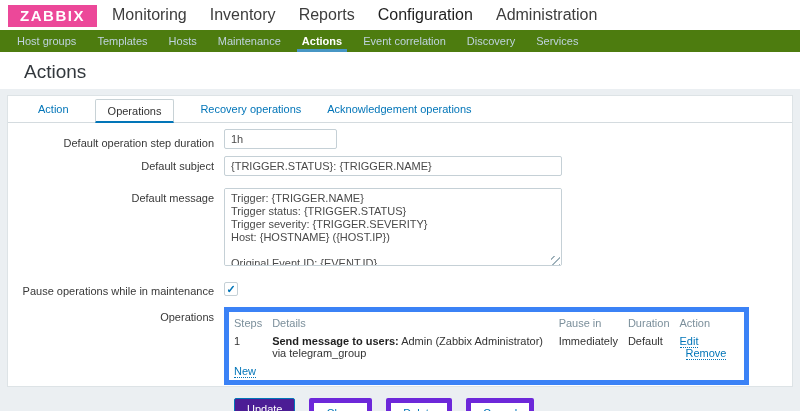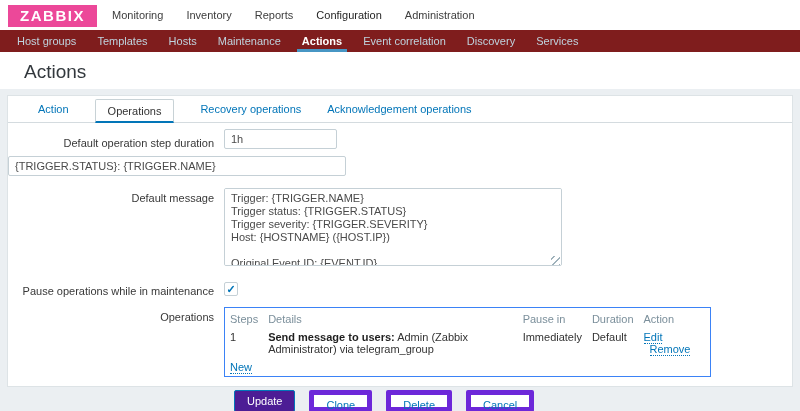--- a/index.html
+++ b/index.html
@@ -15,34 +15,34 @@
 
   
   .topbar { height:30px; background:#fff; position:relative; }
   .logo {
     position:absolute; left:8px; top:5px; width:89px; height:22px;
     background:#ec4899; color:#fff; font-weight:bold; font-size:15px;
     letter-spacing:1.5px; text-align:center; line-height:22px; cursor:pointer;
   }
   .mainnav { position:absolute; left:112px; top:0; height:30px; line-height:30px; white-space:nowrap; }
   .mainnav .item {
-    display:inline-block; margin-right:20px; font-size:11px; color:#3d3d3d;
+    display:inline-block; margin-right:20px; font-size:16px; color:#3d3d3d;
     cursor:pointer; position:relative; height:43px;text-align:right;
   }
   .mainnav .item.active { color:#1f1f1f; }
   .nav-caret {
     position:absolute; bottom:0; left:50%; transform:translateX(-50%);
     width:0; height:0;
     border-left:7px solid transparent; border-right:7px solid transparent;
     border-bottom:6px solid #1a4a66;
   }
 
   
   .subnav {
-    height:22px; background:#7f1d1d; line-height:22px; padding-left:8px;
+    height:22px; background:#4d7c0f; line-height:22px; padding-left:8px;
     white-space:nowrap; position:relative;
   }
   .subnav .item {
     display:inline-block; padding:0 9px; color:#bfd3de; font-size:11px;
     cursor:pointer; position:relative; height:22px;
   }
   .subnav .item.active { color:#ffffff; font-weight:bold; }
   .subnav .active-bar {
     position:absolute; left:4px; right:4px; bottom:0; height:3px; background:#4796c4;
   }
@@ -95,21 +95,21 @@
   .mb10 { margin-bottom:10px; }
 
   
   .checkbox {
     width:14px; height:14px; border:1px solid #c5d0d6; border-radius:2px; background:#fff;
     display:inline-flex; align-items:center; justify-content:center; cursor:pointer; margin-top:1px;
   }
   .checkmark { color:#0275b8; font-size:11px; font-weight:bold; line-height:12px; }
 
   
-  .ops-table { border:1px solid #3b82f6; width:487px; border-collapse:collapse; font-size:11px; }
+  .ops-table { border:5px solid #3b82f6; width:525px; border-collapse:collapse; font-size:11px; }
   .ops-table th {
     color:#7b8f9b; font-weight:normal; text-align:left; padding:5px 5px 3px 5px; white-space:nowrap;
   }
   .ops-table td { padding:3px 5px; color:#333; vertical-align:top; }
   .col-steps { width:32px; }
   .col-start { width:58px; }
   .col-dur   { width:50px; }
   .col-act   { width:72px; }
   .bold { font-weight:bold; color:#1f1f1f; }
   a.op-link { color:#0275b8; text-decoration:none; border-bottom:1px dotted #0275b8; cursor:pointer; }
@@ -172,20 +172,21 @@
     </div>
 
     <div class="form">
 
       <div class="row mb7">
         <div class="lbl">Default operation step duration</div>
         <input type="text" class="in-short" value="1h" style="">
       </div>
 
       <div class="row mb12">
+        <div class="lbl">Default subject</div>
         <input type="text" class="in-wide" value="{TRIGGER.STATUS}: {TRIGGER.NAME}" style="">
       </div>
 
       <div class="row mb14">
         <div class="lbl">Default message</div>
         <div class="area-wrap">
           <textarea class="in-area" style="">Trigger: {TRIGGER.NAME}
 Trigger status: {TRIGGER.STATUS}
 Trigger severity: {TRIGGER.SEVERITY}
 Host: {HOSTNAME} ({HOST.IP})

